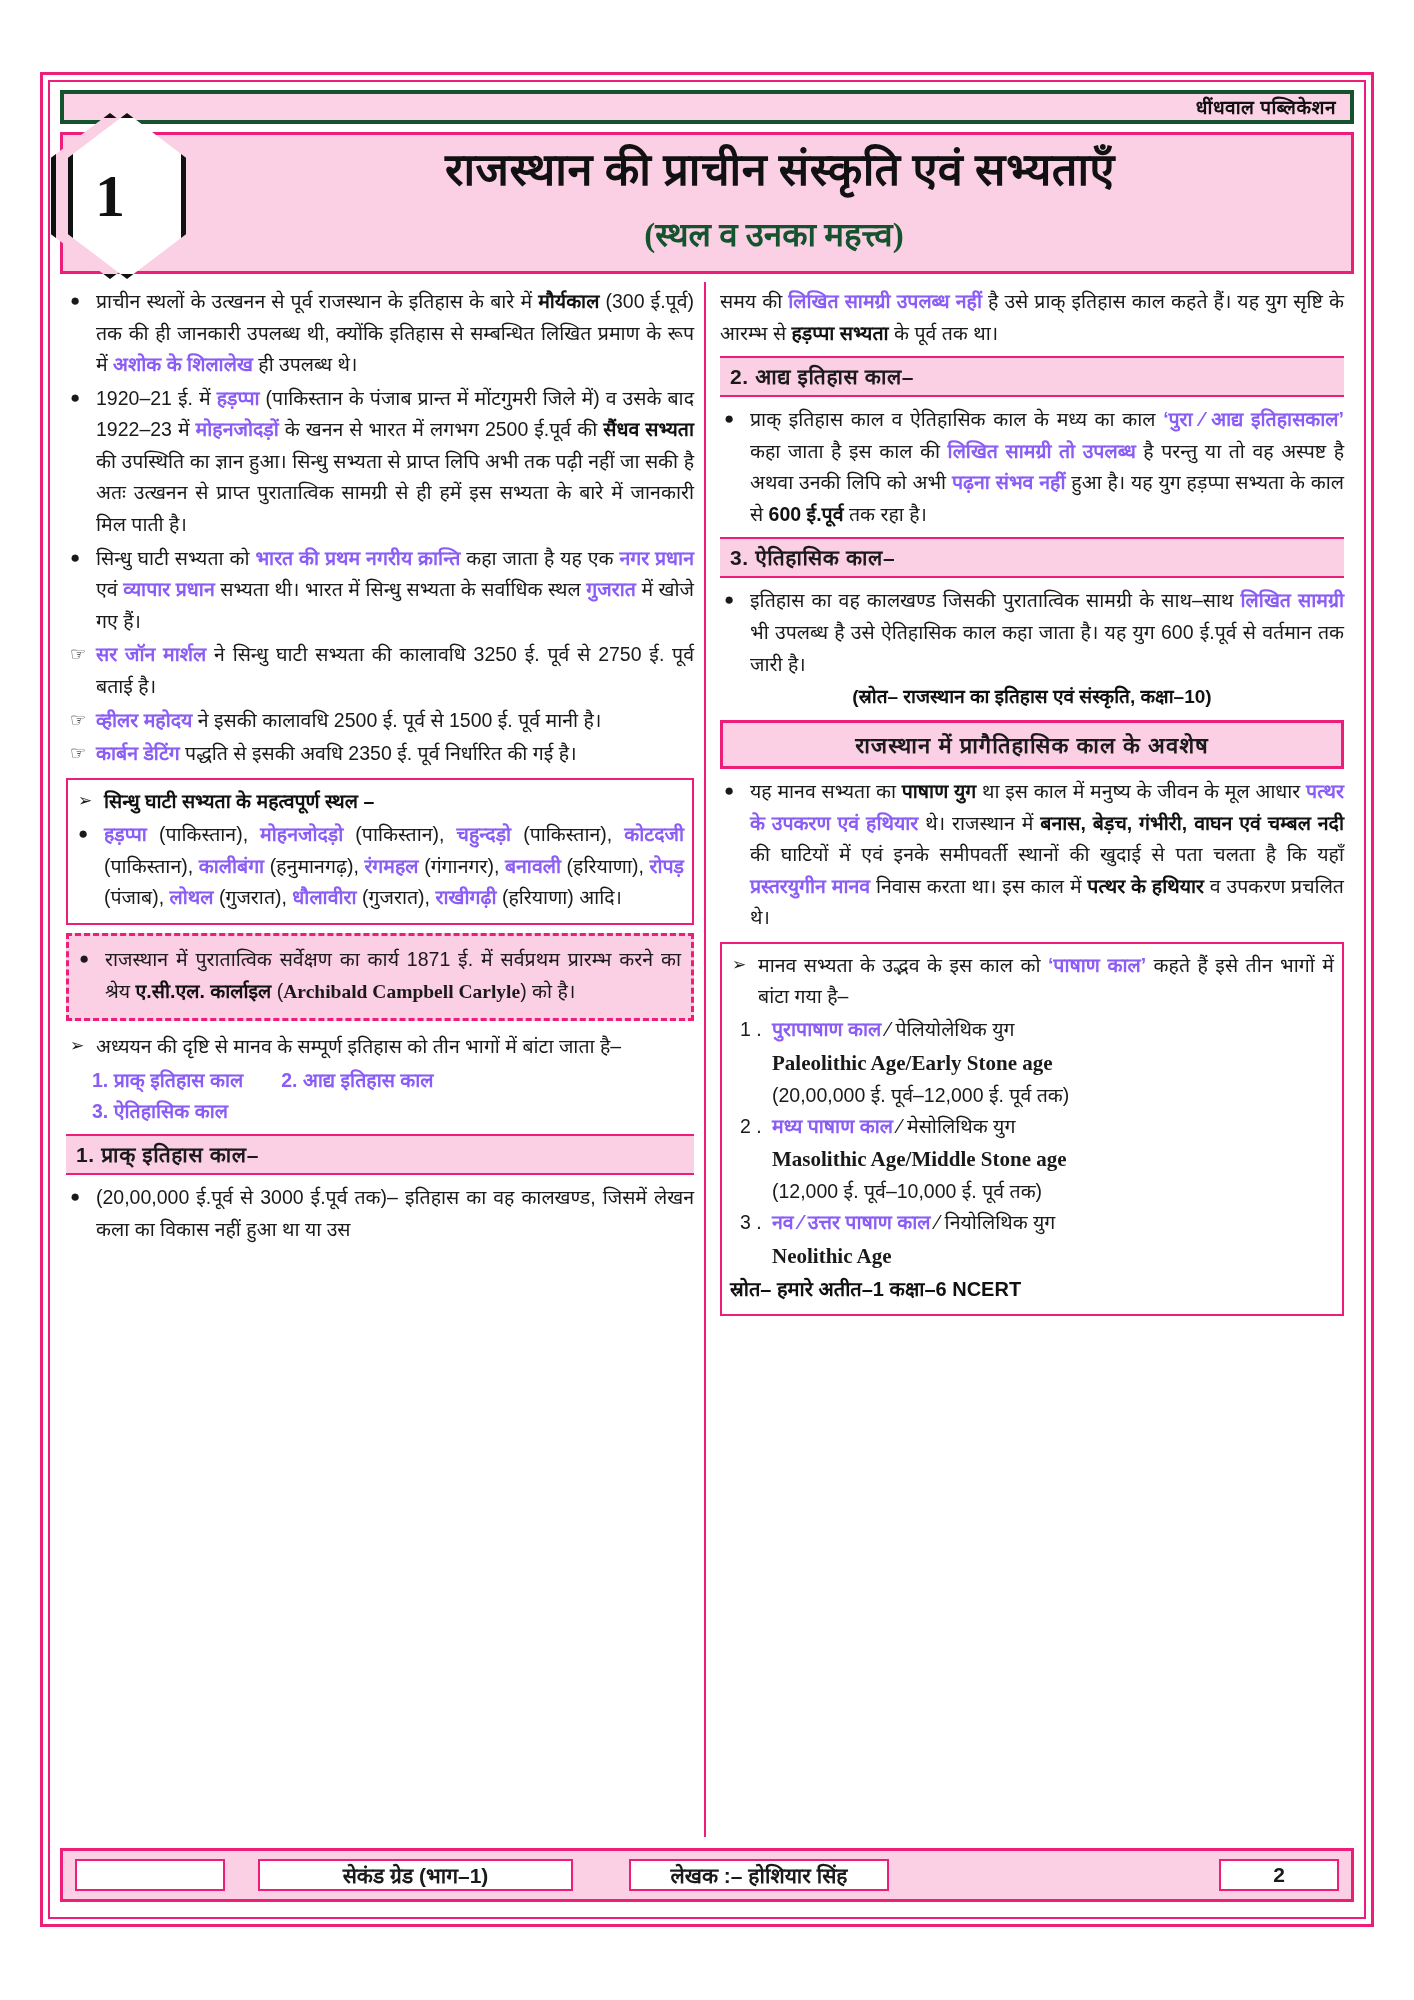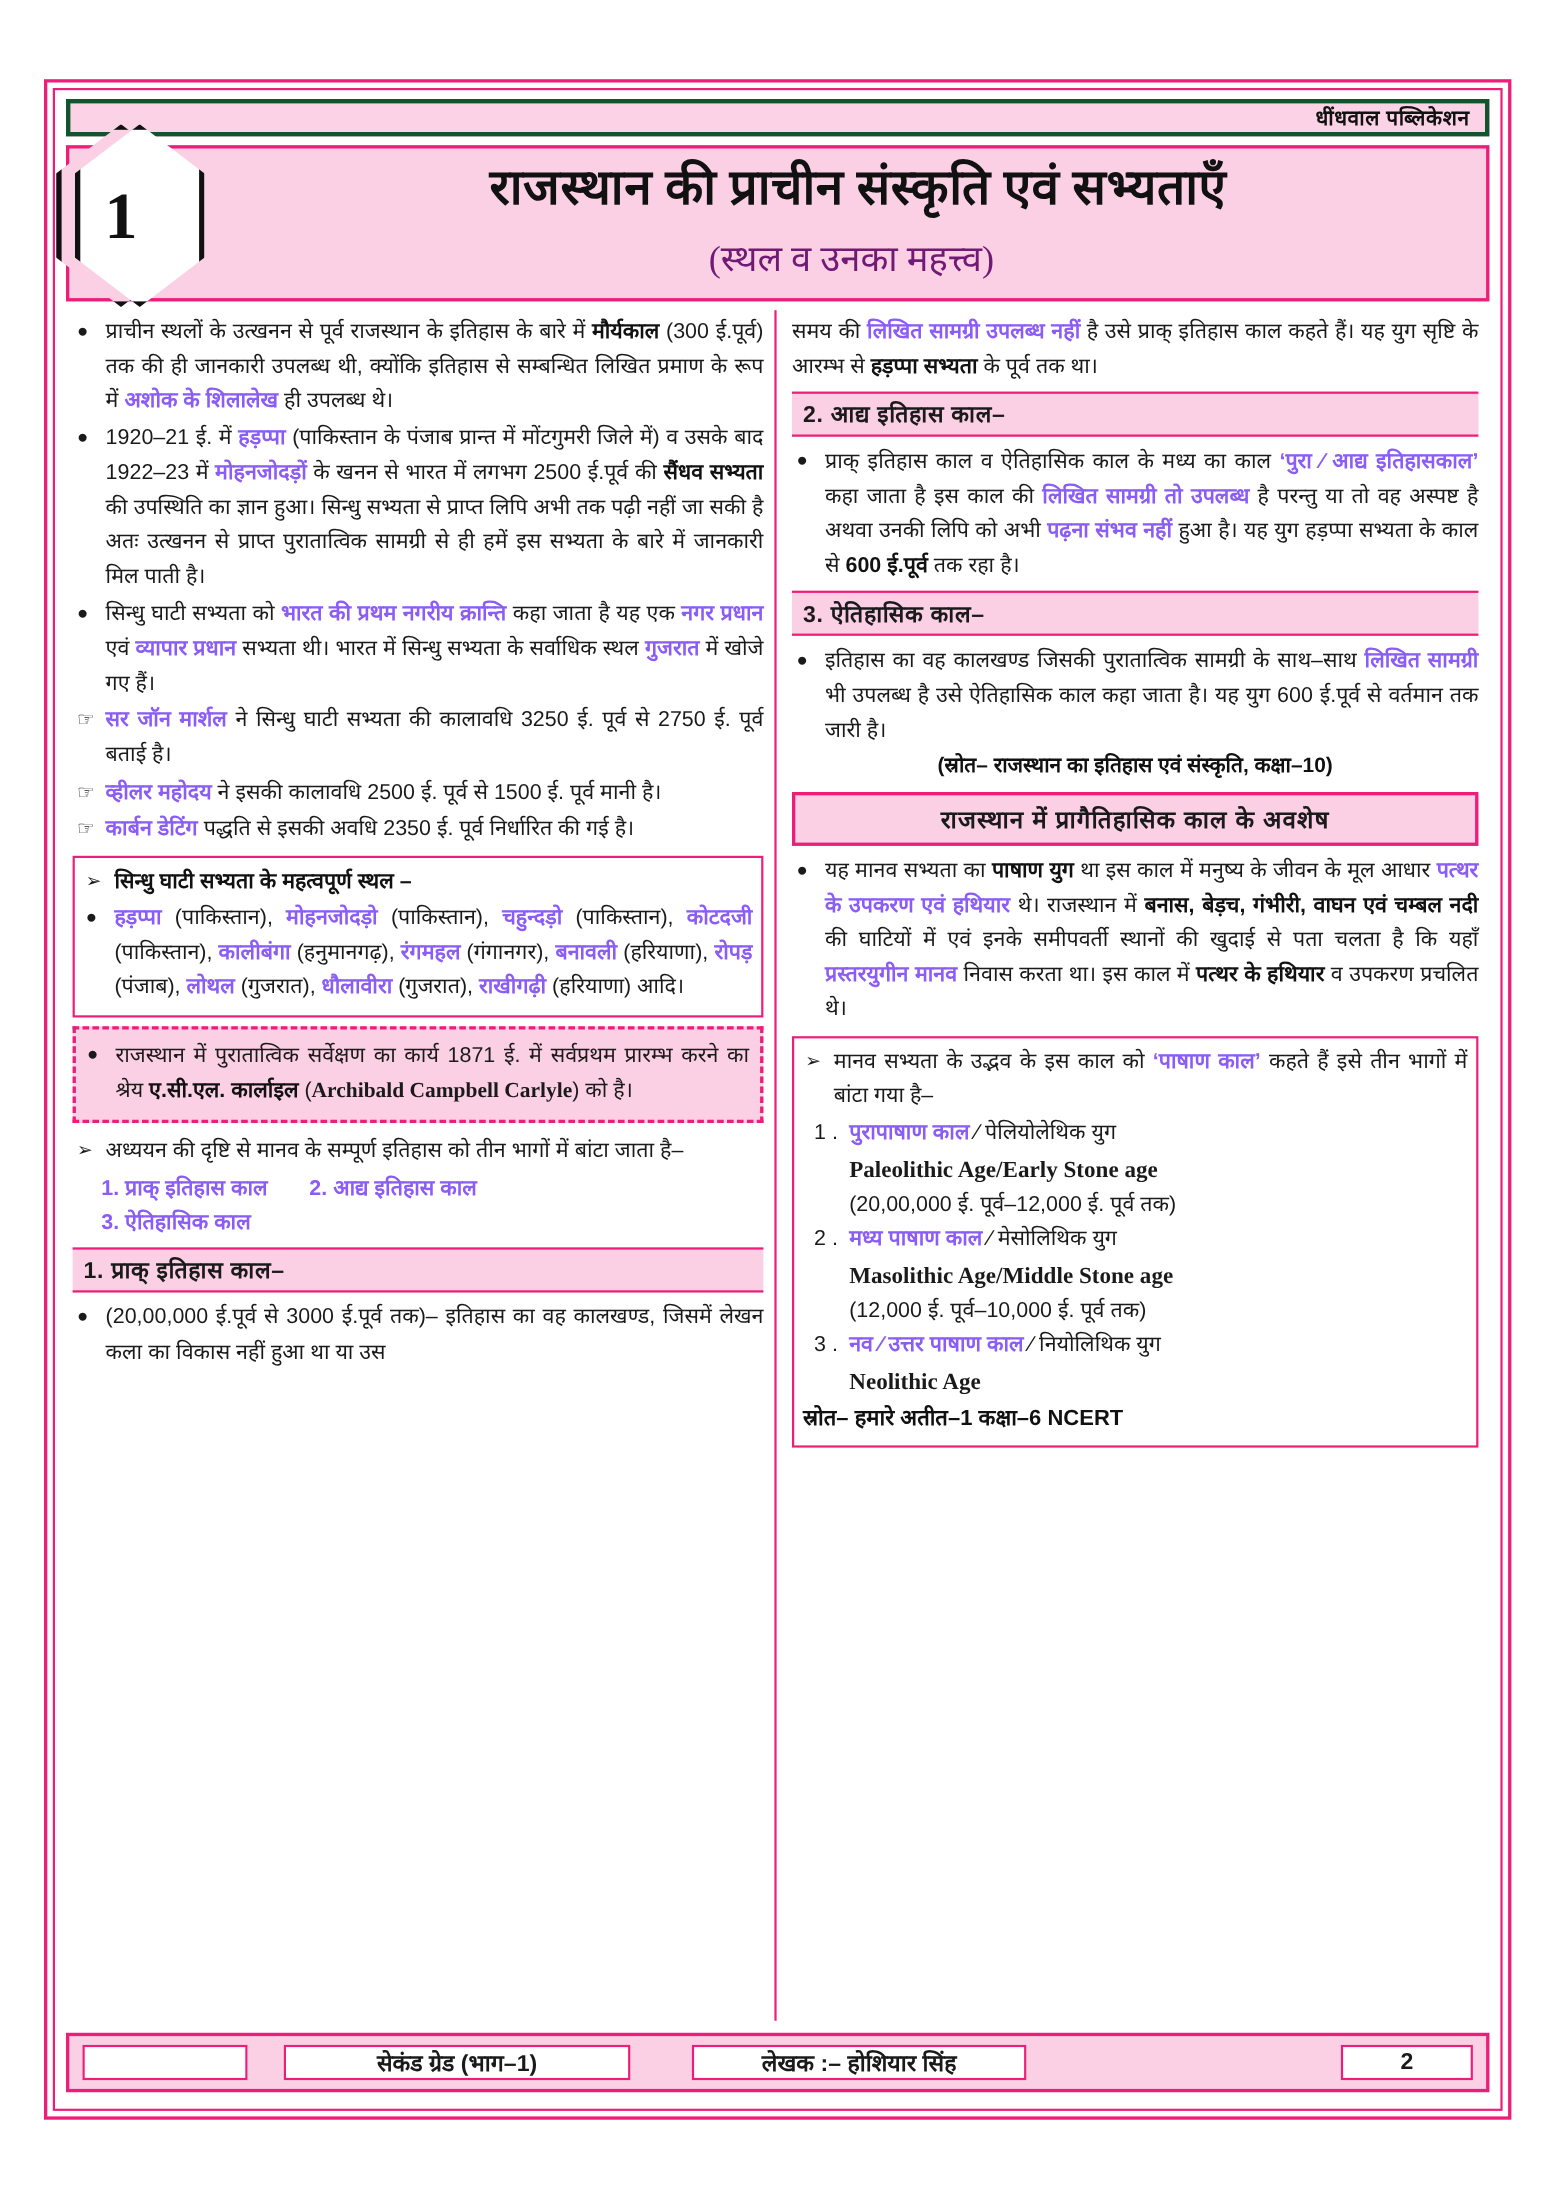--- a/index.html
+++ b/index.html
@@ -123,23 +123,23 @@
     line-height: 1.2;
     letter-spacing: .5px;
   }
   .title-sub {
     position: absolute;
     left: 150px;
     right: 16px;
     top: 76px;
     text-align: center;
     font-size: 33px;
-    font-weight: normal;
+    font-weight: bold;
     font-family: "Liberation Serif", "DejaVu Serif", serif;
-    color: #701a75;
+    color: #14532d;
   }
 
   
   .body-area {
     position: absolute;
     left: 60px;
     top: 282px;
     width: 1294px;
     height: 1555px;
     display: flex;
@@ -273,21 +273,21 @@
     height: 32px;
     display: flex;
     align-items: center;
     justify-content: center;
     font-weight: bold;
     font-size: 20px;
     box-sizing: border-box;
   }
   .foot-left { width: 150px; margin-left: 12px; }
   .foot-mid1 { width: 315px; margin-left: 33px; }
-  .foot-mid2 { width: 304px; margin-left: 56px; }
+  .foot-mid2 { width: 260px; margin-left: 56px; }
   .foot-right { width: 120px; margin-left: auto; margin-right: 12px; font-size: 22px; }
   .foot-text { font-weight: bold; font-size: 21px; }
 </style>
 </head>
 <body>
 
 <div class="page-outer"></div>
 <div class="page-inner"></div>
 
 <div class="pub-band">

